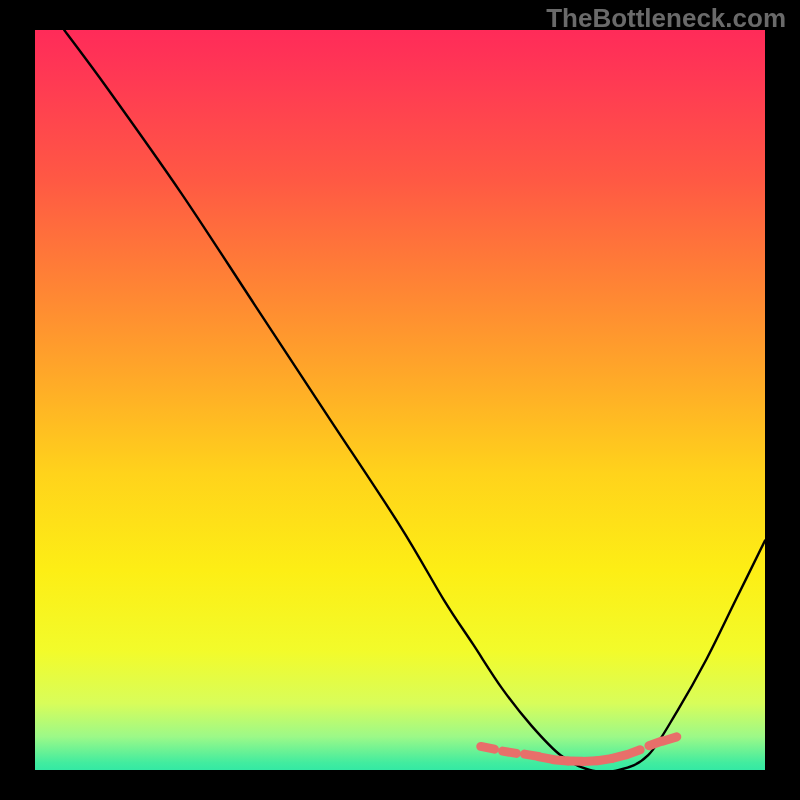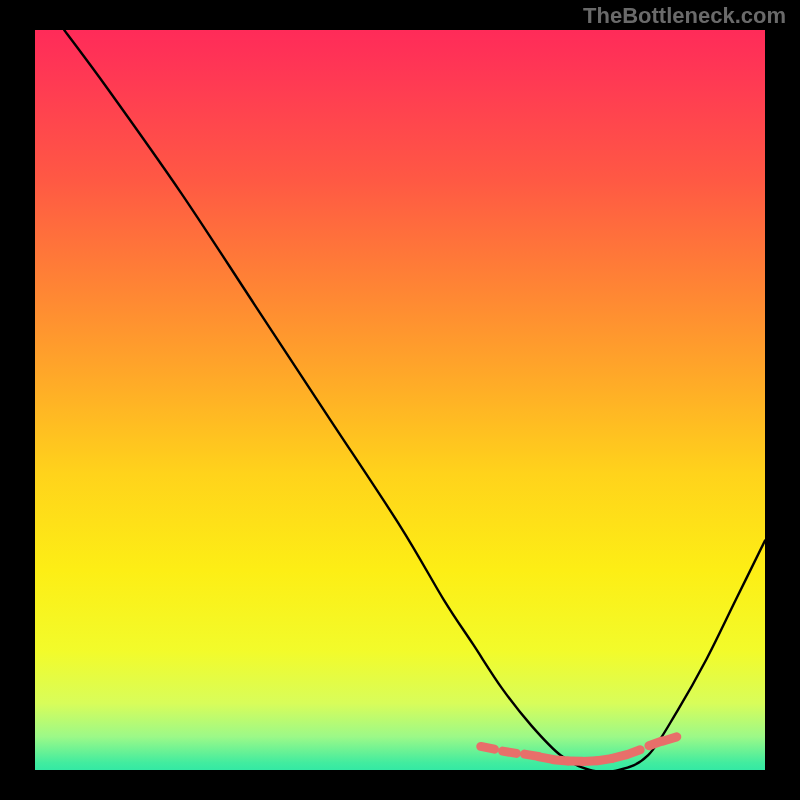--- a/index.html
+++ b/index.html
@@ -8,21 +8,21 @@
     height: 800px;
     background: #000;
     position: relative;
     font-family: Arial, Helvetica, sans-serif;
     overflow: hidden;
   }
   .attribution {
     position: absolute;
     top: 3px;
     right: 14px;
-    font-size: 22px;
+    font-size: 26px;
     font-weight: 700;
     color: #6a6a6a;
     z-index: 10;
   }
   .plot-area {
     position: absolute;
     left: 35px;
     top: 30px;
     width: 730px;
     height: 740px;

